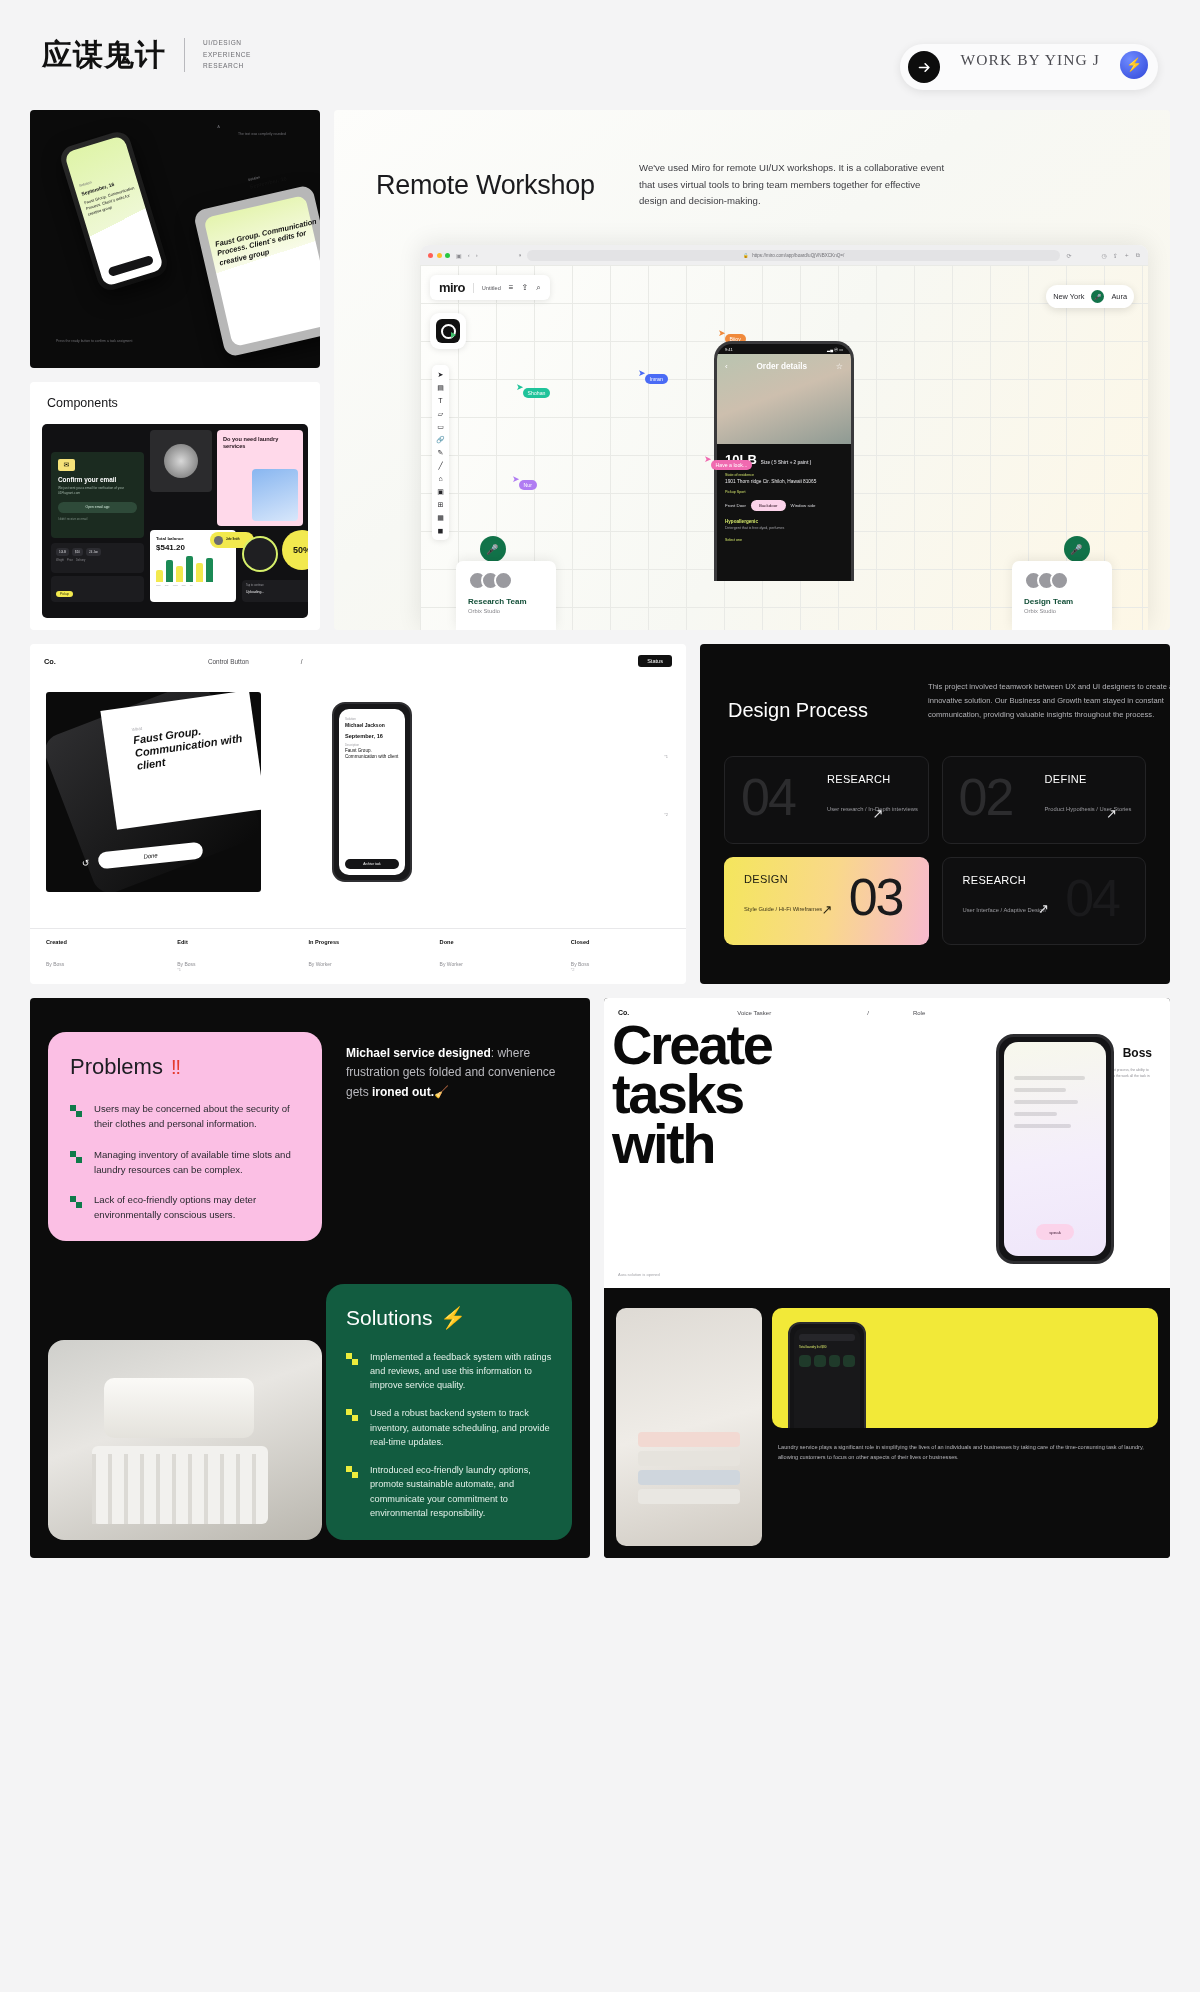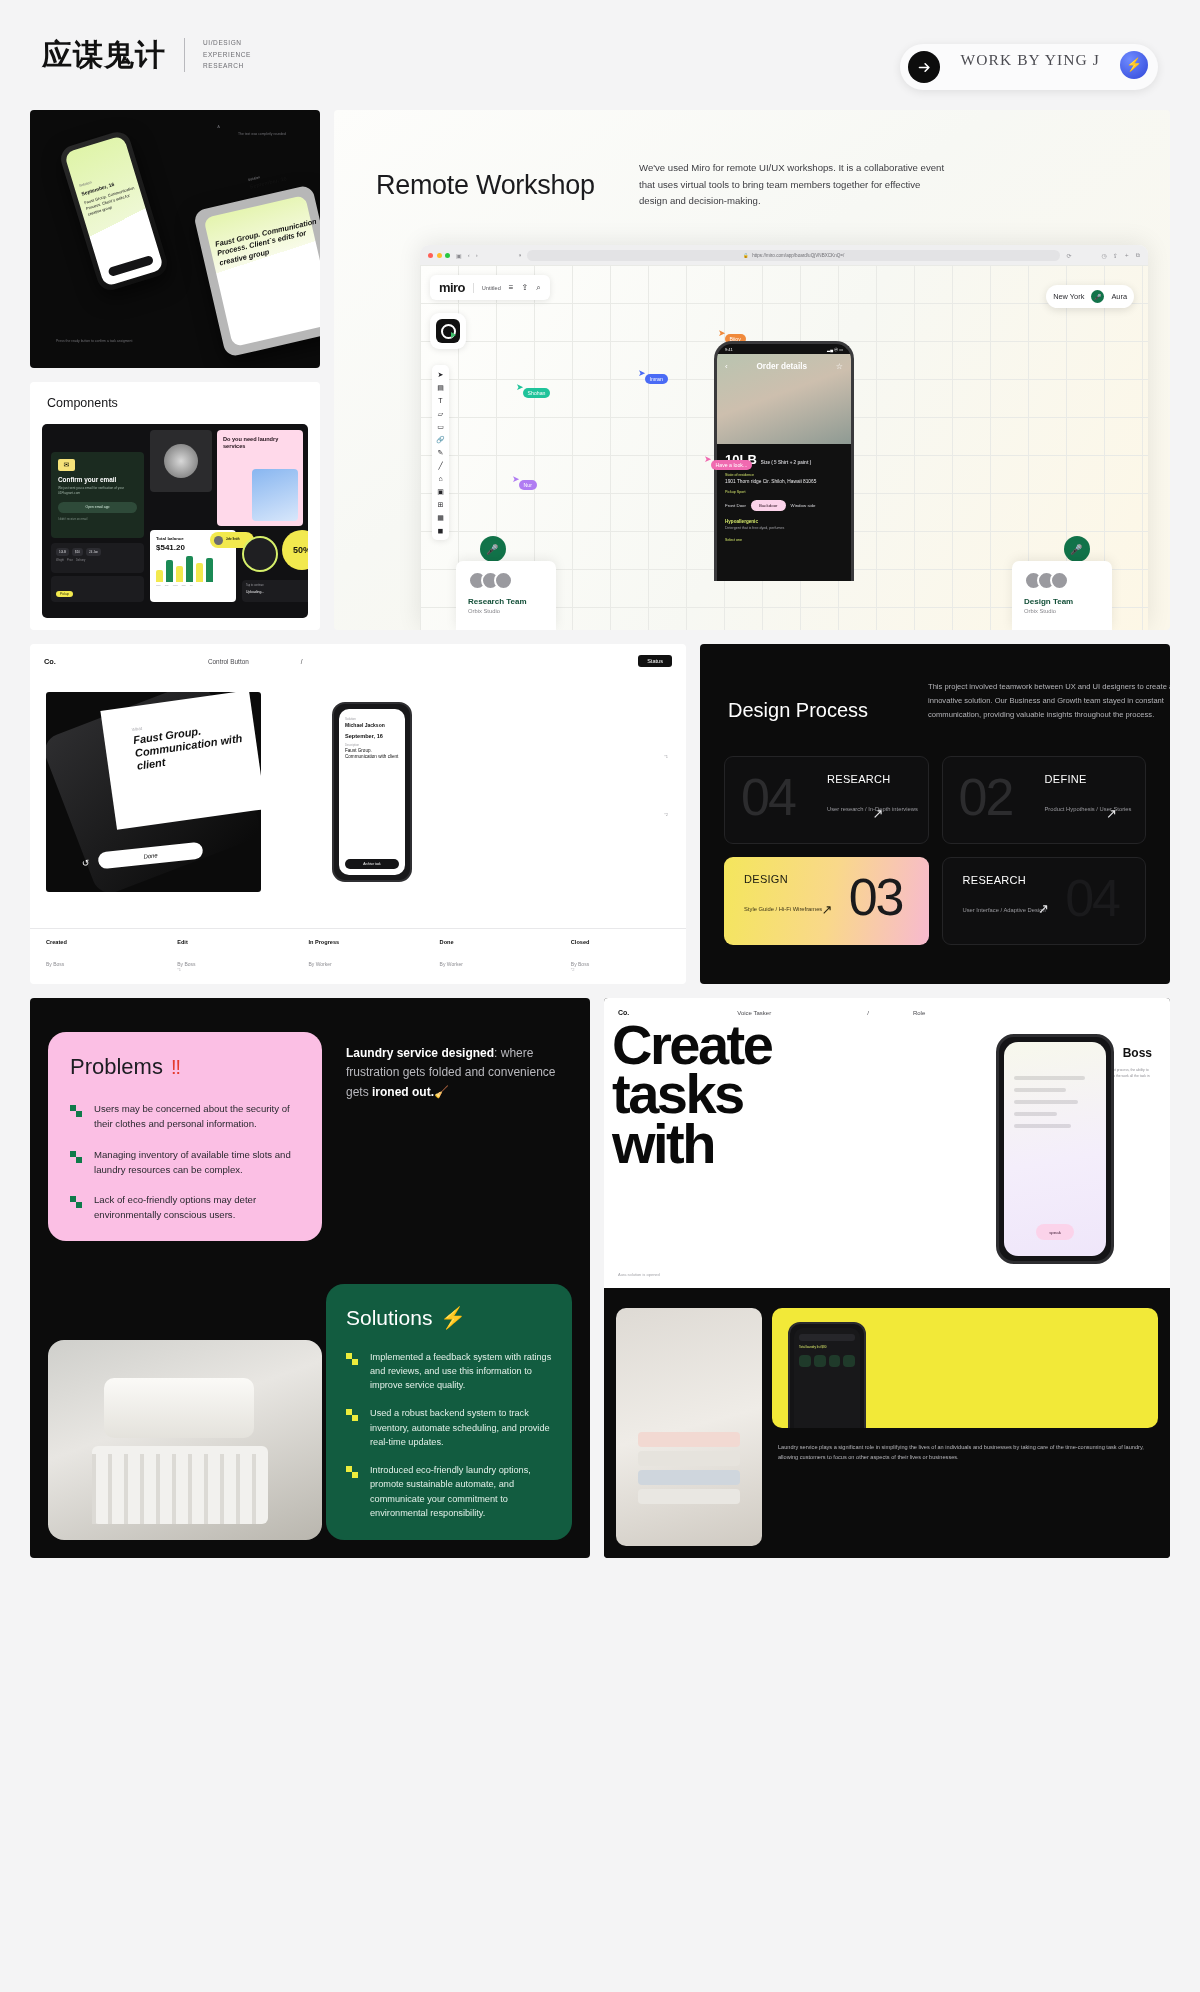--- a/index.html
+++ b/index.html
@@ -648,21 +648,21 @@
           </div>
         </div>
       </div>
 
       <div class="photo-basket">
         <div class="pb-towel"></div>
         <div class="pb-basket"></div>
       </div>
 
       <div class="mid-txt">
-        <b>Laundry service designed</b><span>: where frustration gets folded and convenience gets </span><b>ironed out.</b><span>🧹</span>
+        <b>Michael service designed</b><span>: where frustration gets folded and convenience gets </span><b>ironed out.</b><span>🧹</span>
       </div>
 
       <div class="green">
         <h3>
           <span>Solutions</span>
           <em style="font-style:normal;color:#f5e23c;">⚡</em>
         </h3>
         <div class="bullets">
           <div class="bul">
             <span class="bsq">

